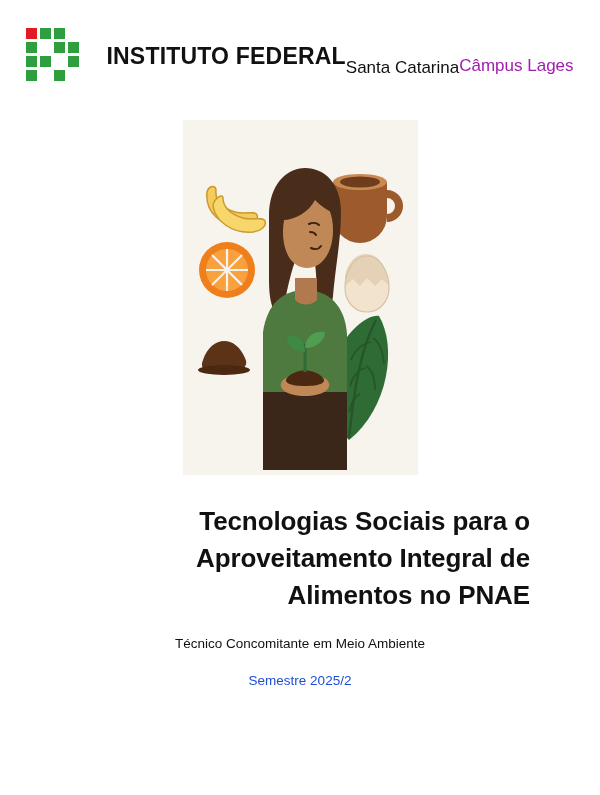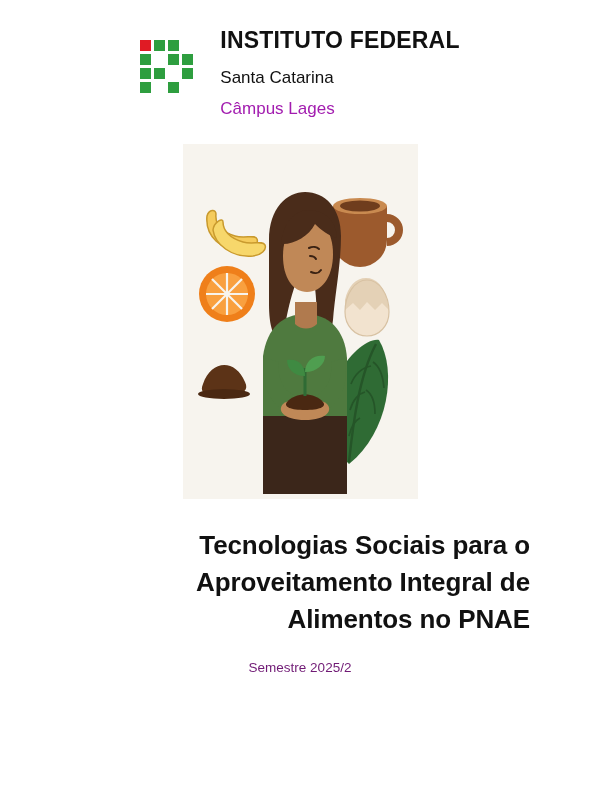--- a/index.html
+++ b/index.html
@@ -33,21 +33,20 @@
     gap: 14px;
     margin-bottom: 26px;
   }
   .logo-mark {
     width: 66px;
     height: 66px;
     display: block;
   }
   .logo-text {
     display: flex;
-    flex-direction: column;
     justify-content: space-between;
     line-height: 1.12;
   }
   .logo-title {
     font-size: 23px;
     font-weight: bold;
     letter-spacing: 0.2px;
     color: #111111;
   }
   .logo-sub1 {
@@ -85,21 +84,21 @@
     letter-spacing: -0.1px;
   }
   .doc-subtitle {
     font-size: 13.5px;
     color: #111111;
     margin: 0 0 22px 0;
     text-align: center;
   }
   .doc-term {
     font-size: 13.5px;
-    color: #701a75;
+    color: #1d4ed8;
     margin: 0;
     text-align: right;
   }
 </style>
 </head>
 <body>
 
 <div class="page">
 
   <div class="logo-block">
@@ -210,15 +209,16 @@
         <path d="M104 258 C112 248, 132 248, 140 258 C144 263, 136 266, 122 266 C108 266, 100 263, 104 258 Z" fill="#4a2812"></path>
 
         <path d="M122 252 L122 224" stroke="#2f6b34" stroke-width="3" fill="none"></path>
         <path d="M122 232 C110 232, 104 224, 104 216 C116 214, 122 222, 122 232 Z" fill="#3f8a42"></path>
         <path d="M122 228 C134 228, 142 220, 142 212 C130 210, 122 218, 122 228 Z" fill="#4f9e50"></path>
       </g>
     </svg>
   </div>
 
   <h1 class="doc-title">Tecnologias Sociais para o Aproveitamento Integral de Alimentos no PNAE</h1>
+  <p class="doc-subtitle">Técnico Concomitante em Meio Ambiente</p>
   <p class="doc-term">Semestre 2025/2</p>
 
 </div>
 
 </body></html>

